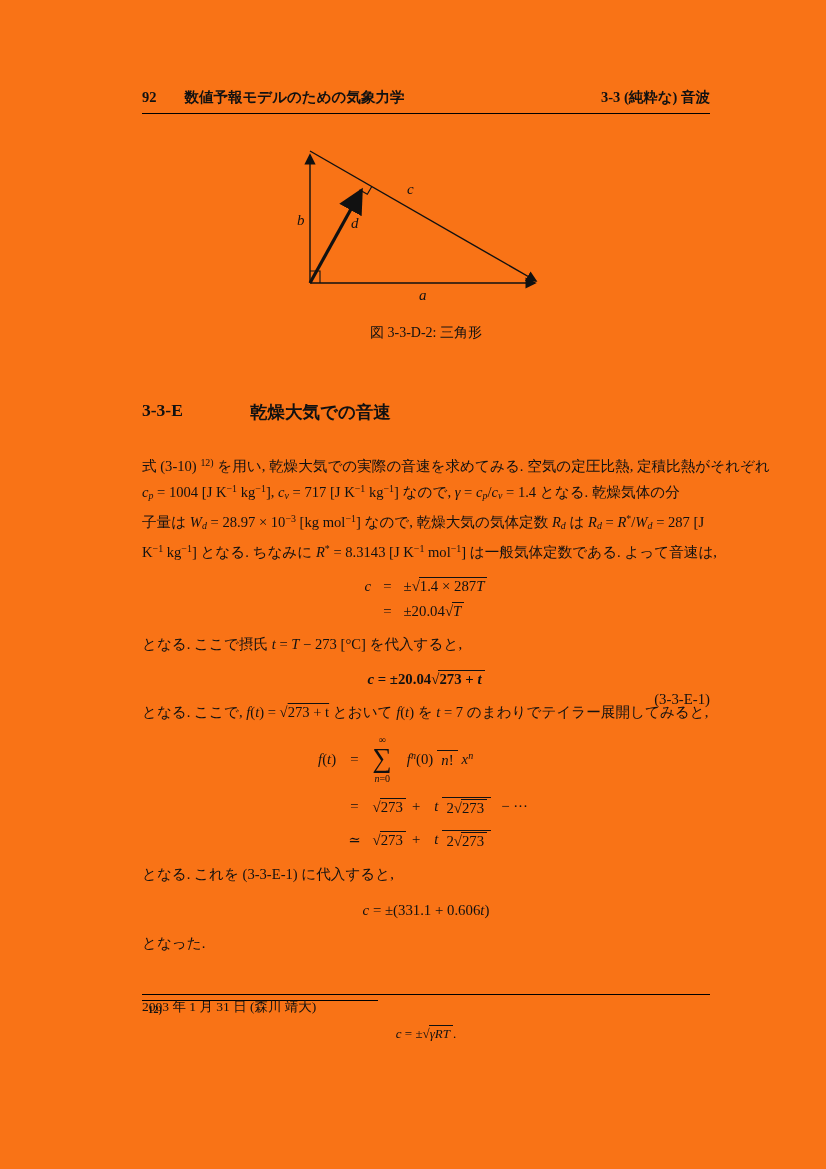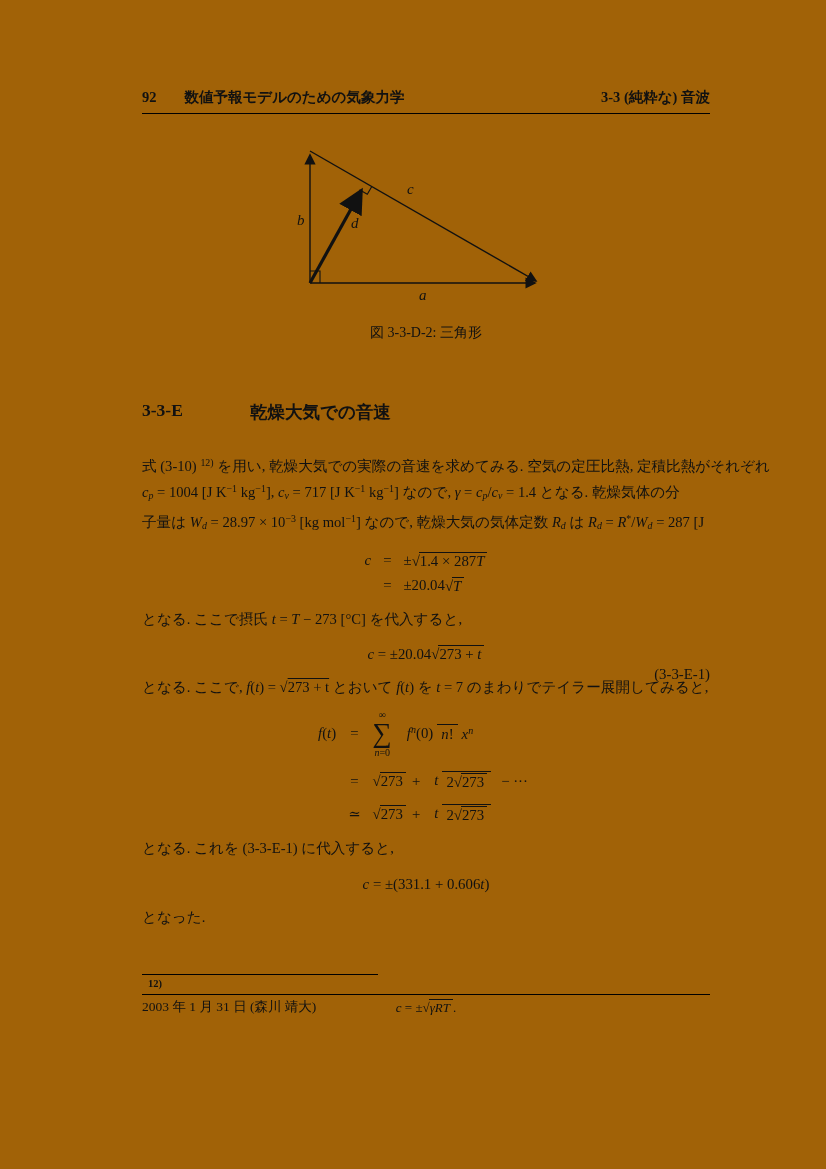--- a/index.html
+++ b/index.html
@@ -1,19 +1,19 @@
 <!DOCTYPE html>
 <html><head>
 <meta charset="utf-8">
 <style>
   html,body{margin:0;padding:0;background:#ffffff;}
   .page{
     position:relative;
     width:826px;height:1169px;
-    background:#a16207;
+    background:#f97316;
     box-sizing:border-box;
     padding:88px 116px 0 142px;
     font-family:"Liberation Serif","DejaVu Serif",serif;
     color:#111;
     overflow:hidden;
   }
   
   .header{display:flex;align-items:baseline;font-weight:bold;font-size:14.5px;}
   .pg-num{margin-right:28px;}
   .left-title{flex:1;}
@@ -52,21 +52,21 @@
   .frac .num{padding:0 4px 1px;}
   .frac .den{border-top:1.1px solid currentColor;padding:1px 4px 0;display:inline-flex;align-items:baseline;}
   
   .sum{display:inline-flex;flex-direction:column;align-items:center;margin-right:7px;line-height:1;}
   .sum .top{font-size:10px;margin-bottom:1px;}
   .sum .sym{font-size:27px;line-height:0.95;}
   .sum .bot{font-size:10px;margin-top:2px;}
   .op{margin:0 6px;}
   
   .eq-numbered{position:relative;text-align:center;margin-top:15px;font-size:14.8px;}
-  .eq-numbered .eq-body{display:inline-flex;align-items:baseline;}
+  .eq-numbered .eq-body{display:inline-flex;align-items:baseline;font-weight:bold;}
   .eq-number{position:absolute;right:0;top:21px;}
   .eq-final{text-align:center;margin-top:17px;font-size:14.8px;}
   
   .footnote{margin-top:46px;}
   .fn-rule{width:236px;border-top:1px solid #000;}
   .fn-marker{font-size:10.5px;font-weight:bold;display:inline-block;margin:3px 0 0 6px;vertical-align:top;}
   .fn-eq{text-align:center;font-size:13px;margin-top:6px;}
   .fn-eq .eq-body{display:inline-flex;align-items:baseline;}
   
   .footer{position:absolute;left:142px;width:568px;top:994px;border-top:1px solid #000;padding-top:3px;font-size:13.5px;}
@@ -113,20 +113,21 @@
 
   <div class="section">
     <span class="sec-num">3-3-E</span>
     <span class="sec-title">乾燥大気での音速</span>
   </div>
 
   <div class="para">
     <span class="pline"><span>式 (3-10) </span><span class="sup">12)</span><span> を用い, 乾燥大気での実際の音速を求めてみる. 空気の定圧比熱, 定積比熱がそれぞれ</span></span>
     <span class="pline"><span class="i">c</span><span class="sub">p</span><span> = 1004 [J K</span><span class="sup">−1</span><span> kg</span><span class="sup">−1</span><span>], </span><span class="i">c</span><span class="sub">v</span><span> = 717 [J K</span><span class="sup">−1</span><span> kg</span><span class="sup">−1</span><span>] なので, </span><span class="i">γ</span><span> = </span><span class="i">c</span><span class="sub">p</span><span>/</span><span class="i">c</span><span class="sub">v</span><span> = 1.4 となる. 乾燥気体の分</span></span>
     <span class="pline"><span>子量は </span><span class="i">W</span><span class="sub">d</span><span> = 28.97 × 10</span><span class="sup">−3</span><span> [kg mol</span><span class="sup">−1</span><span>] なので, 乾燥大気の気体定数 </span><span class="i">R</span><span class="sub">d</span><span> は </span><span class="i">R</span><span class="sub">d</span><span> = </span><span class="i">R</span><span class="sup">*</span><span>/</span><span class="i">W</span><span class="sub">d</span><span> = 287 [J</span></span>
+    <span class="pline"><span>K</span><span class="sup">−1</span><span> kg</span><span class="sup">−1</span><span>] となる. ちなみに </span><span class="i">R</span><span class="sup">*</span><span> = 8.3143 [J K</span><span class="sup">−1</span><span> mol</span><span class="sup">−1</span><span>] は一般気体定数である. よって音速は,</span></span>
   </div>
 
   <div class="eqgrid eq-sound">
     <span class="lhs">
         <span class="i">c</span>
       </span>
     <span class="rel">=</span>
     <span class="rhs">
       <span>±</span>
       <span class="radical">

